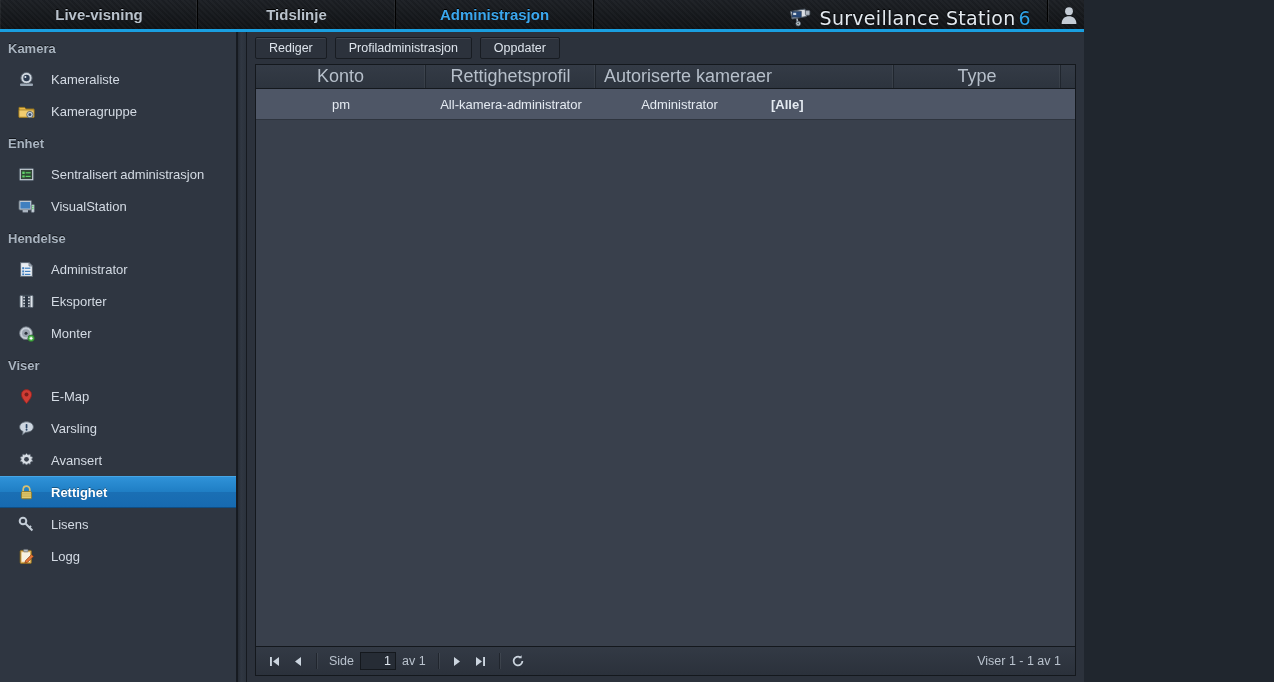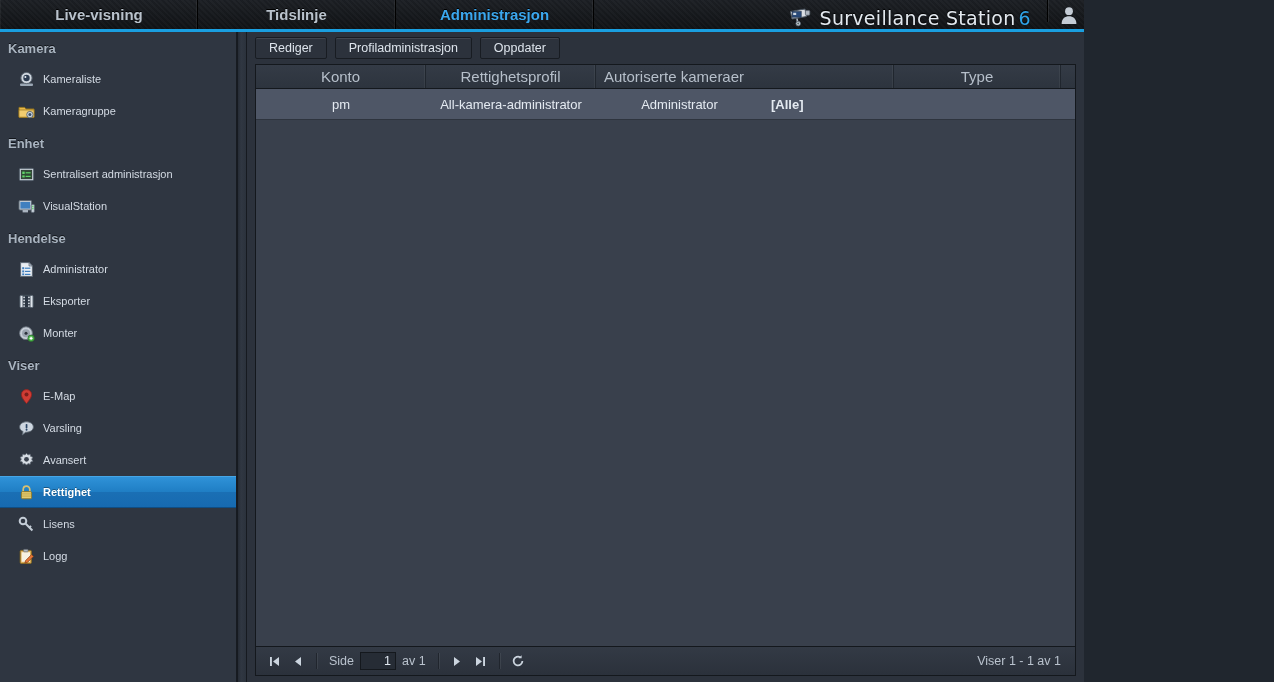--- a/index.html
+++ b/index.html
@@ -97,23 +97,23 @@
     font-weight: bold;
     color: #a9b4c0;
     padding: 9px 0 7px 8px;
     text-shadow: 0 -1px 0 rgba(0,0,0,.6);
   }
   .nav-item {
     height: 32px;
     display: flex;
     align-items: center;
     padding-left: 18px;
-    gap: 8px;
+    gap: 16px;
     color: #d4dbe4;
-    font-size: 11px;
+    font-size: 13px;
     cursor: pointer;
     box-sizing: border-box;
   }
   .nav-item.selected {
     background: linear-gradient(to bottom, #2f92d8 0%, #1f7ec4 50%, #1a6fb4 51%, #176ab0 100%);
     color: #ffffff;
     font-weight: bold;
     text-shadow: 0 -1px 0 rgba(0,0,0,.35);
     border-top: 1px solid #46a6e6;
     border-bottom: 1px solid #0f4e85;
@@ -184,21 +184,21 @@
     flex: 0 0 24px;
     display: flex;
     background: linear-gradient(to bottom, #343b46 0%, #2d343e 100%);
     border-bottom: 1px solid #14181d;
     box-sizing: border-box;
   }
   .hcell {
     display: flex;
     align-items: center;
     justify-content: center;
-    font-size: 15px;
+    font-size: 18px;
     color: #b6bfca;
     border-right: 1px solid #20262e;
     box-shadow: inset -1px 0 0 rgba(255,255,255,.05);
     box-sizing: border-box;
     cursor: pointer;
     white-space: nowrap;
     overflow: hidden;
   }
   .hcell.left { justify-content: flex-start; padding-left: 8px; }
   .c-konto   { width: 170px; flex: 0 0 170px; }

